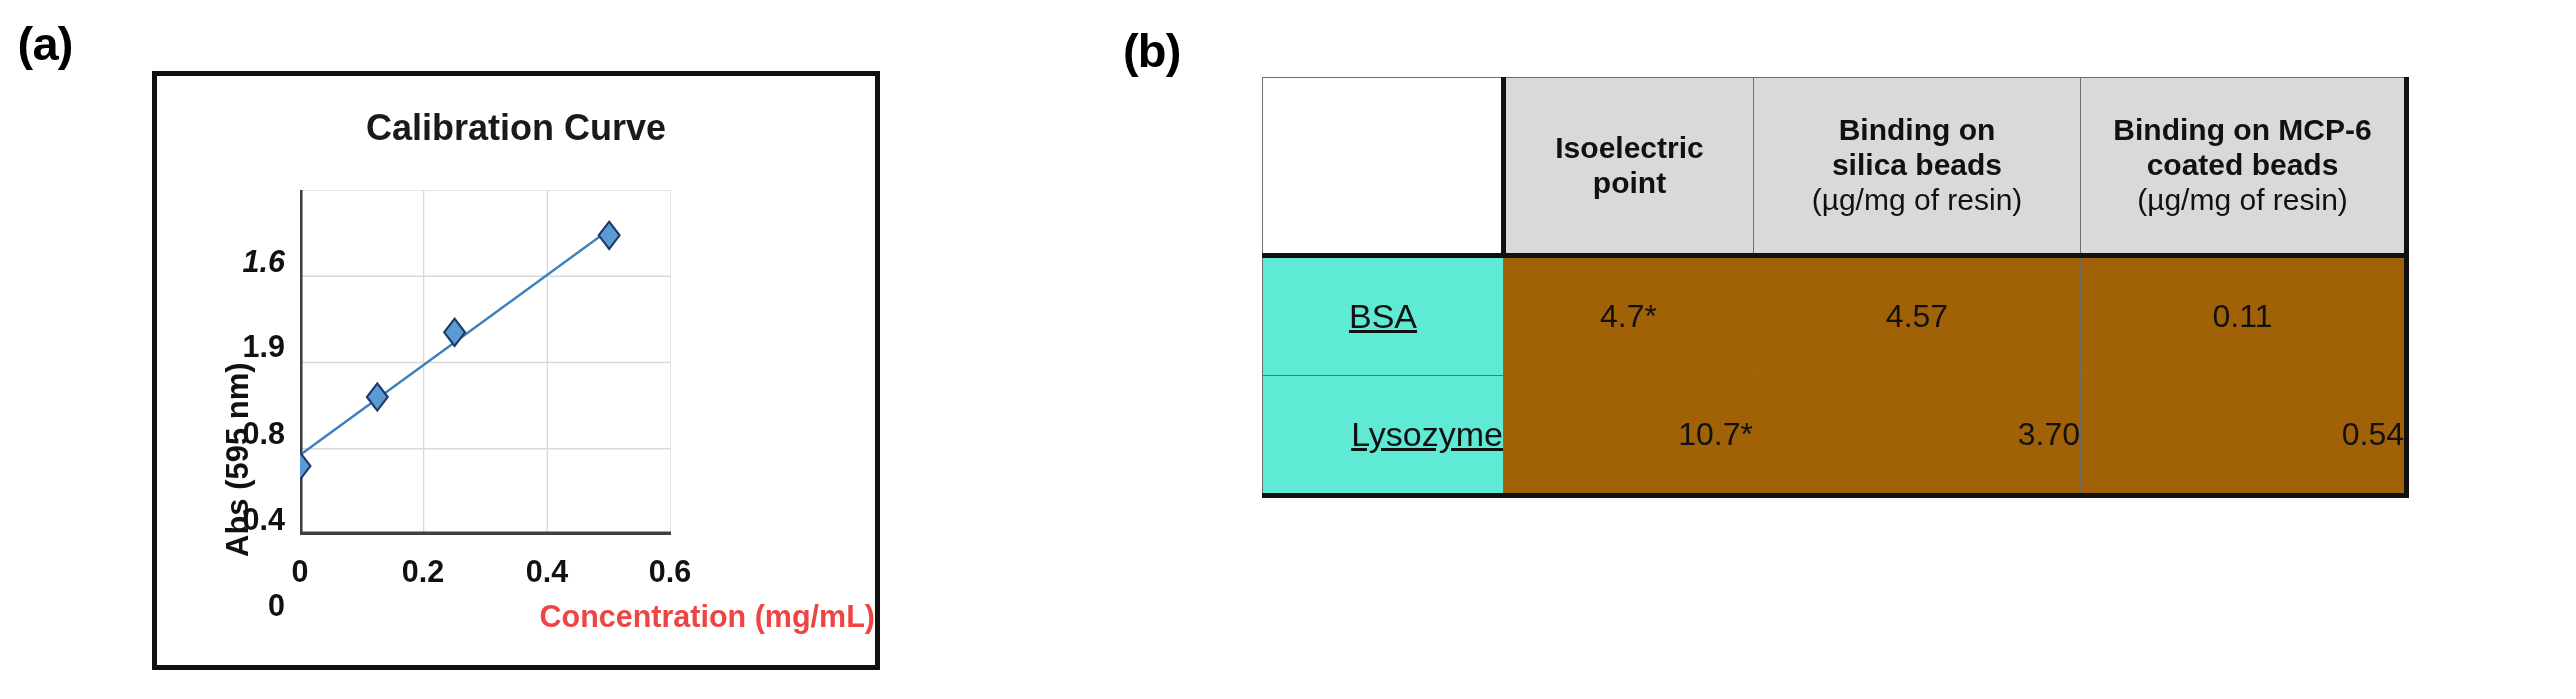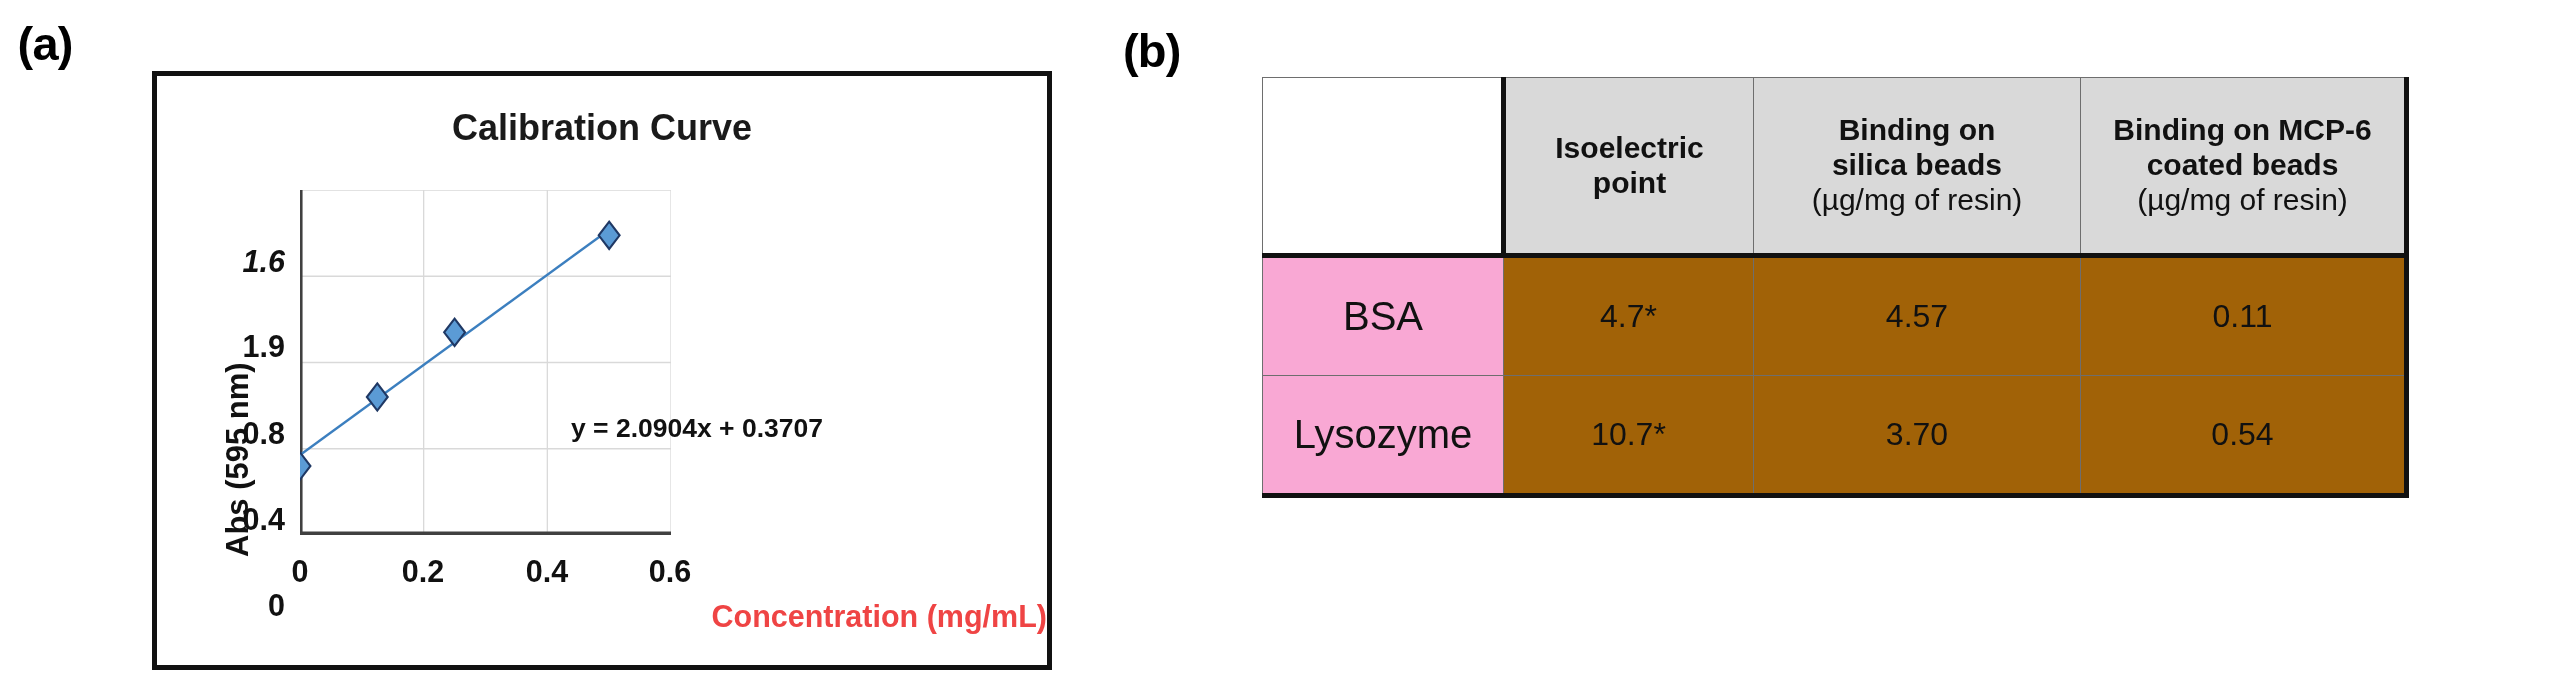--- a/index.html
+++ b/index.html
@@ -26,21 +26,21 @@
     letter-spacing: -0.8px;
   }
   #panel-a-label { left: 17.6px;  top: 16px; }
   #panel-b-label { left: 1123px; top: 22.5px; }
 
   
   #chart-panel {
     position: absolute;
     left: 152px;
     top: 71px;
-    width: 900px;
+    width: 728px;
     height: 599px;
     border: 5.6px solid #111111;
     background: #ffffff;
     box-sizing: border-box;
   }
 
   #chart-title {
     position: absolute;
     left: 0;
     top: 30.5px;
@@ -155,36 +155,37 @@
   }
   th.col-header .hdr-main { font-weight: bold; display: block; }
   th.col-header .hdr-unit { font-weight: normal; display: block; }
 
   
   th.col-header.first-hdr { border-left: 5.6px solid #111111; }
   th.col-header.last-hdr  { border-right: 5.6px solid #111111; }
   th.col-header           { border-top: 5.6px solid #111111; }
 
   td.row-header {
-    background: #f9a8d4;
-    font-weight: bold;
-    font-size: 40px;
+    background: #5eead4;
+    font-weight: bold;
+    font-size: 34px;
     height: 117px;
     border-left: 5.6px solid #111111;
+    text-decoration: underline;
   }
   td.data-cell {
     background: #a16207;
     font-size: 32px;
     height: 117px;
   }
   td.data-cell.last-col { border-right: 5.6px solid #111111; }
 
   tr.row-first td.row-header,
   tr.row-first td.data-cell { border-top: 5.6px solid #111111; }
-  tr.row-last td { border-bottom: 5.6px solid #111111; }
+  tr.row-last td { border-bottom: 5.6px solid #111111; text-align: right; }
 </style>
 </head>
 <body>
 
 <div id="panel-a-label" class="panel-label">(a)</div>
 
 <div id="chart-panel">
 
   <div id="chart-title">Calibration Curve</div>
 
@@ -214,21 +215,20 @@
         <line x1="0" y1="428" x2="462" y2="428" stroke="#404040" stroke-width="4.5"></line>
         <line x1="0" y1="330.374375" x2="385" y2="49.47687500000001" stroke="#3C7FBF" stroke-width="3"></line>
         <polygon points="0,327 13,344 0,361 -13,344" fill="#5B9BD5" stroke="#1F3864" stroke-width="2.6" stroke-linejoin="miter"></polygon>
         <polygon points="96.25,241 109.25,258 96.25,275 83.25,258" fill="#5B9BD5" stroke="#1F3864" stroke-width="2.6" stroke-linejoin="miter"></polygon>
         <polygon points="192.5,160.37500000000003 205.5,177.37500000000003 192.5,194.37500000000003 179.5,177.37500000000003" fill="#5B9BD5" stroke="#1F3864" stroke-width="2.6" stroke-linejoin="miter"></polygon>
         <polygon points="385,39.43750000000006 398,56.43750000000006 385,73.43750000000006 372,56.43750000000006" fill="#5B9BD5" stroke="#1F3864" stroke-width="2.6" stroke-linejoin="miter"></polygon>
       </svg>
   </div>
 
   <div id="equation-block">
-    <div>y = 2.0904x + 0.3707</div>
   </div>
 
   <div id="x-axis-title">Concentration  (mg/mL)</div>
 </div>
 
 <div id="panel-b-label" class="panel-label">(b)</div>
 
 <div id="table-panel">
   <table class="data-table">
     <colgroup>

